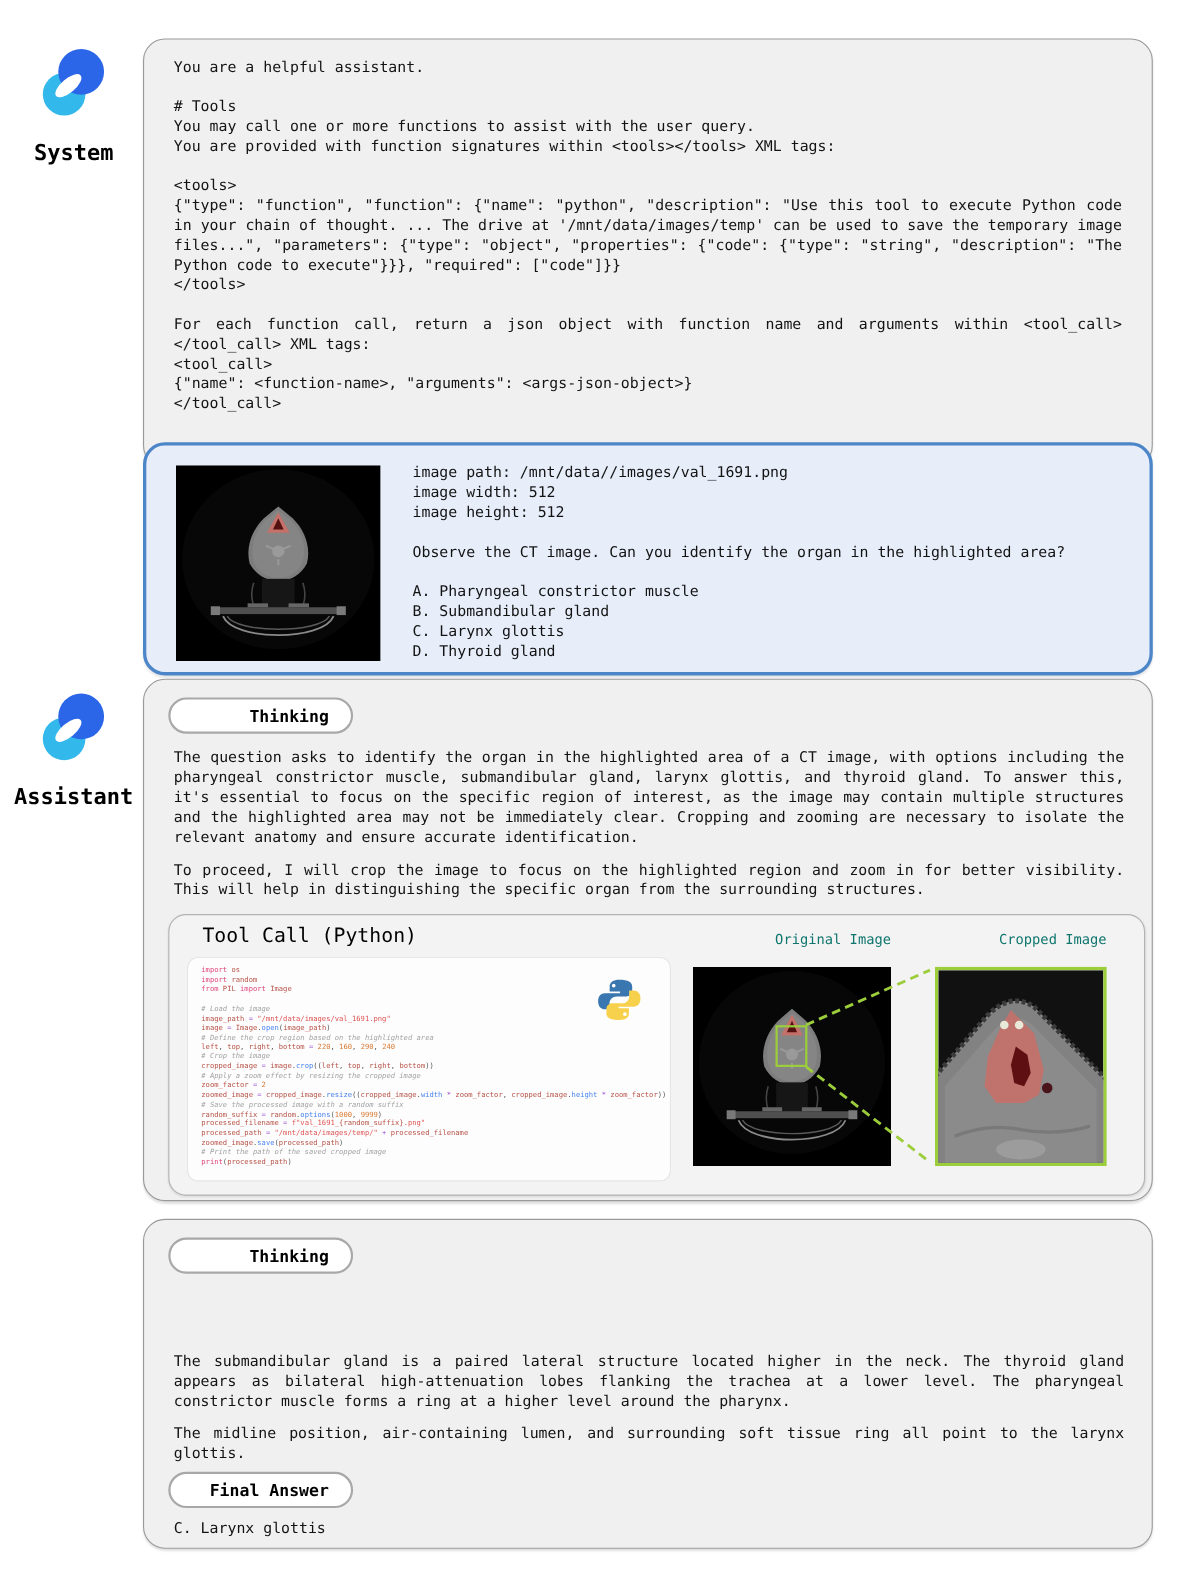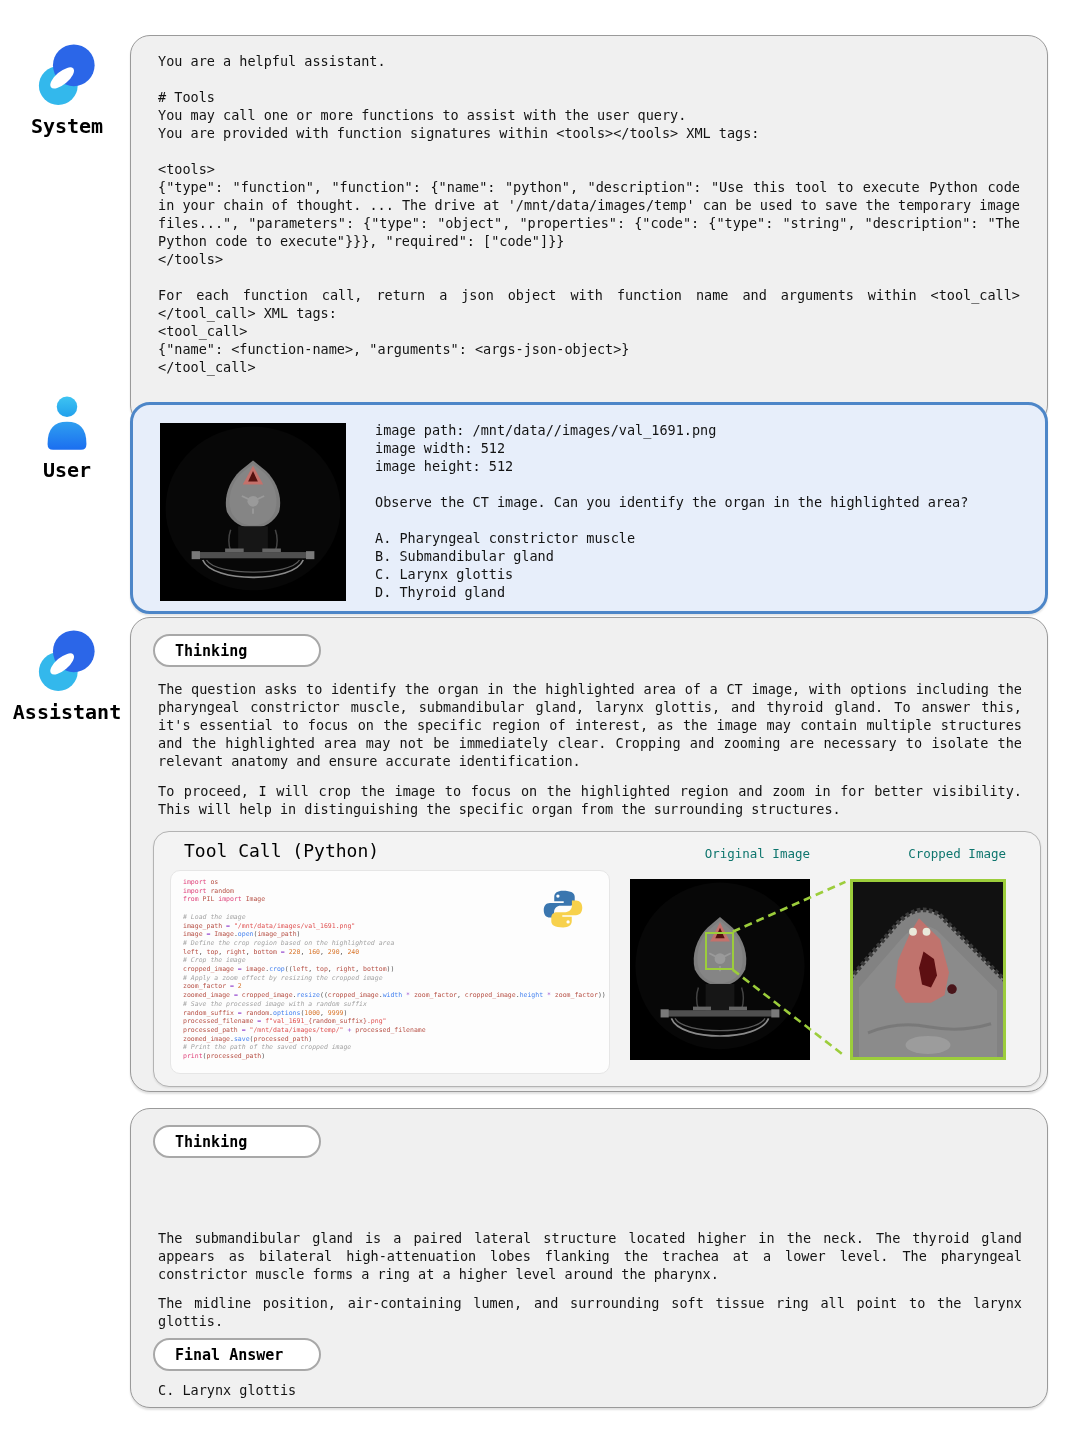--- a/index.html
+++ b/index.html
@@ -1,36 +1,36 @@
 <!DOCTYPE html>
 <html><head>
 <meta charset="utf-8">
 <style>
   html,body{margin:0;padding:0;background:#ffffff;}
   .canvas{position:relative;width:1080px;height:1439px;background:#fff;
     font-family:"DejaVu Sans Mono",monospace;color:#111;overflow:hidden;}
 
   
-  .rail-item{position:absolute;left:4px;width:126px;display:flex;flex-direction:column;align-items:center;gap:6px;}
+  .rail-item{position:absolute;left:4px;width:126px;display:flex;flex-direction:column;align-items:center;gap:18px;}
   .rail-label{font-size:20px;font-weight:bold;color:#000;white-space:nowrap;}
 
   
   .box{position:absolute;left:130px;width:918px;box-sizing:border-box;border-radius:20px;}
   .box.gray{background:#f0f0f0;border:1.5px solid #9a9a9a;box-shadow:0 2px 2px rgba(0,0,0,.12);}
   .box.blue{background:#e7eefa;border:3px solid #4d86c8;box-shadow:0 2px 2px rgba(0,0,0,.10);}
   #system-box{top:35px;height:390px;padding:16px 27px;}
   #user-box{top:402px;height:212px;}
   #assistant-box1{top:617px;height:475px;}
   #assistant-box2{top:1108px;height:300px;}
 
   .prose{font-size:13.5px;line-height:18px;color:#131313;white-space:pre-wrap;text-align:justify;}
 
   .pill{position:absolute;left:22px;height:33px;min-width:168px;box-sizing:border-box;
     background:#fff;border:2px solid #a8a8a8;border-radius:17px;display:flex;align-items:center;
-    justify-content:flex-start;font-size:15px;font-weight:bold;color:#000;padding:0 20px;}
+    justify-content:flex-end;font-size:15px;font-weight:bold;color:#000;padding:0 20px;}
 
   
   .ct-user{position:absolute;left:27px;top:18px;width:186px;height:178px;}
   .user-text{position:absolute;left:242px;top:16px;width:790px;}
 
   
   #a1-para1{position:absolute;left:27px;top:62px;width:864px;}
   #a1-para2{position:absolute;left:27px;top:164px;width:864px;}
   .tool-box{position:absolute;left:22px;top:213px;width:888px;height:256px;box-sizing:border-box;
     background:#f3f3f3;border:1.5px solid #b3b3b3;border-radius:16px;box-shadow:0 1px 2px rgba(0,0,0,.10);}
@@ -70,37 +70,20 @@
 
   <div class="rail-item" style="top:42px;">
     <svg width="62" height="66" viewBox="0 0 64 68">
       <circle cx="23" cy="45" r="20" fill="#33b8ec"></circle>
       <circle cx="39" cy="24" r="21.5" fill="#2b66e8"></circle>
       <ellipse cx="27" cy="37" rx="15" ry="6.5" fill="#ffffff" transform="rotate(-40 27 37)"></ellipse>
     </svg>
     <div class="rail-label">System</div>
   </div>
 
-  <div class="rail-item" style="top:396px;">
-    <svg width="54" height="56" viewBox="0 0 48 52">
-      <defs>
-        <linearGradient id="gh" x1="0" y1="0" x2="0" y2="1">
-          <stop offset="0" stop-color="#3ec4f2"></stop>
-            <stop offset="1" stop-color="#21a0ec"></stop>
-        </linearGradient>
-        <linearGradient id="gb" x1="0" y1="0" x2="0" y2="1">
-          <stop offset="0" stop-color="#2f9ff0"></stop>
-            <stop offset="1" stop-color="#1b6ef0"></stop>
-        </linearGradient>
-      </defs>
-      <circle cx="24" cy="10" r="9.5" fill="url(#gh)"></circle>
-      <path d="M6,44 q0,-20 18,-20 q18,0 18,20 v1 q0,5 -5,5 H11 q-5,0 -5,-5 z" fill="url(#gb)"></path>
-    </svg>
-    <div class="rail-label">User</div>
-  </div>
 
   <div class="rail-item" style="top:628px;">
     <svg width="62" height="66" viewBox="0 0 64 68">
       <circle cx="23" cy="45" r="20" fill="#33b8ec"></circle>
       <circle cx="39" cy="24" r="21.5" fill="#2b66e8"></circle>
       <ellipse cx="27" cy="37" rx="15" ry="6.5" fill="#ffffff" transform="rotate(-40 27 37)"></ellipse>
     </svg>
     <div class="rail-label">Assistant</div>
   </div>
 

